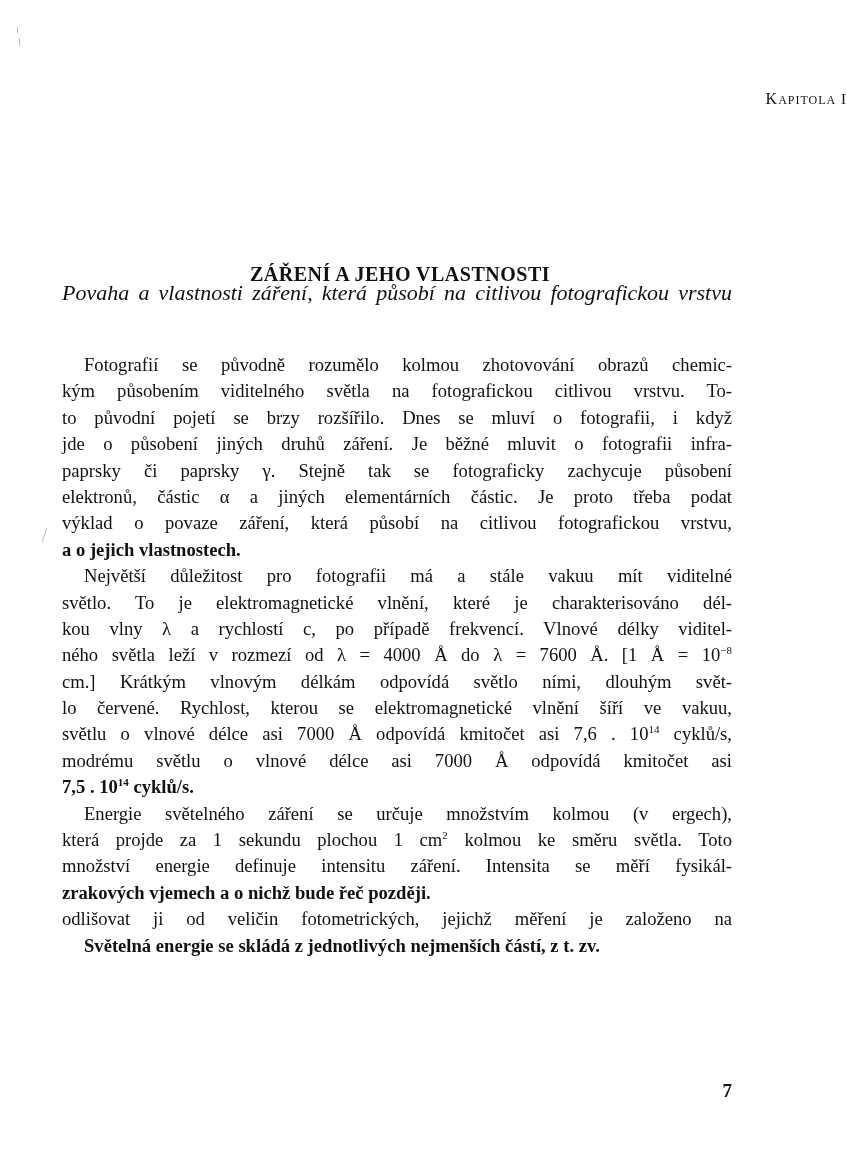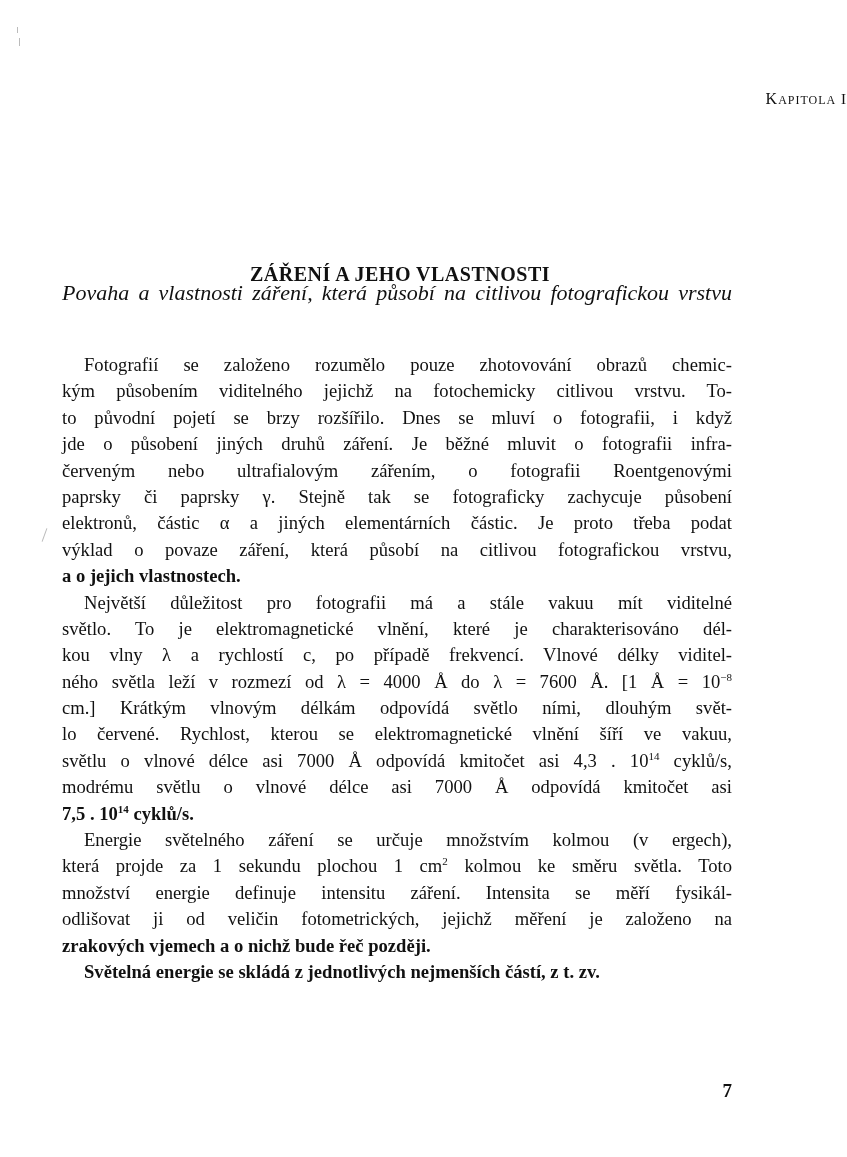--- a/index.html
+++ b/index.html
@@ -38,47 +38,46 @@
     <span class="sc-big">K</span><span class="sc-small">apitola</span>
     <span>I</span>
   </div>
 
   <div class="chapter-title">ZÁŘENÍ A JEHO VLASTNOSTI</div>
 
   <div class="section-subtitle">Povaha a vlastnosti záření, která působí na citlivou fotografickou vrstvu</div>
 
   <div class="body-text" id="body-text">
       <div>
-        <div class="line indent"><span>Fotografií se založeno rozumělo pouze zhotovování obrazů chemic-</span></div>
-        <div class="line"><span>kým působením viditelného jejichž na fotochemicky citlivou vrstvu. To-</span></div>
+        <div class="line indent"><span>Fotografií se původně rozumělo kolmou zhotovování obrazů chemic-</span></div>
+        <div class="line"><span>kým působením viditelného světla na fotografickou citlivou vrstvu. To-</span></div>
         <div class="line"><span>to původní pojetí se brzy rozšířilo. Dnes se mluví o fotografii, i když</span></div>
         <div class="line"><span>jde o působení jiných druhů záření. Je běžné mluvit o fotografii infra-</span></div>
-        <div class="line"><span>červeným nebo ultrafialovým zářením, o fotografii Roentgenovými</span></div>
         <div class="line"><span>paprsky či paprsky γ. Stejně tak se fotograficky zachycuje působení</span></div>
         <div class="line"><span>elektronů, částic α a jiných elementárních částic. Je proto třeba podat</span></div>
         <div class="line"><span>výklad o povaze záření, která působí na citlivou fotografickou vrstvu,</span></div>
         <div class="line last"><span>a o jejich vlastnostech.</span></div>
       </div>
       <div>
         <div class="line indent"><span>Největší důležitost pro fotografii má a stále vakuu mít viditelné</span></div>
         <div class="line"><span>světlo. To je elektromagnetické vlnění, které je charakterisováno dél-</span></div>
         <div class="line"><span>kou vlny λ a rychlostí c, po případě frekvencí. Vlnové délky viditel-</span></div>
         <div class="line"><span>ného světla leží v rozmezí od λ = 4000 Å do λ = 7600 Å. [1 Å = 10</span><sup>−8</sup><span></span></div>
         <div class="line"><span>cm.] Krátkým vlnovým délkám odpovídá světlo ními, dlouhým svět-</span></div>
         <div class="line"><span>lo červené. Rychlost, kterou se elektromagnetické vlnění šíří ve vakuu,</span></div>
-        <div class="line"><span>světlu o vlnové délce asi 7000 Å odpovídá kmitočet asi 4,3 . 10</span><sup>14</sup><span> cyklů/s,</span></div>
+        <div class="line"><span>světlu o vlnové délce asi 7000 Å odpovídá kmitočet asi 7,6 . 10</span><sup>14</sup><span> cyklů/s,</span></div>
         <div class="line"><span>modrému světlu o vlnové délce asi 7000 Å odpovídá kmitočet asi</span></div>
         <div class="line last"><span>7,5 . 10</span><sup>14</sup><span> cyklů/s.</span></div>
       </div>
       <div>
         <div class="line indent"><span>Energie světelného záření se určuje množstvím kolmou (v ergech),</span></div>
         <div class="line"><span>která projde za 1 sekundu plochou 1 cm</span><sup>2</sup><span> kolmou ke směru světla. Toto</span></div>
         <div class="line"><span>množství energie definuje intensitu záření. Intensita se měří fysikál-</span></div>
+        <div class="line last"><span>zrakových vjemech a o nichž bude řeč později.</span></div>
         <div class="line"><span>odlišovat ji od veličin fotometrických, jejichž měření je založeno na</span></div>
-        <div class="line last"><span>zrakových vjemech a o nichž bude řeč později.</span></div>
       </div>
       <div>
         <div class="line indent last"><span>Světelná energie se skládá z jednotlivých nejmenších částí, z t. zv.</span></div>
       </div>
     </div>
 
   <div class="page-number">7</div>
 </div>
 
 </body></html>

